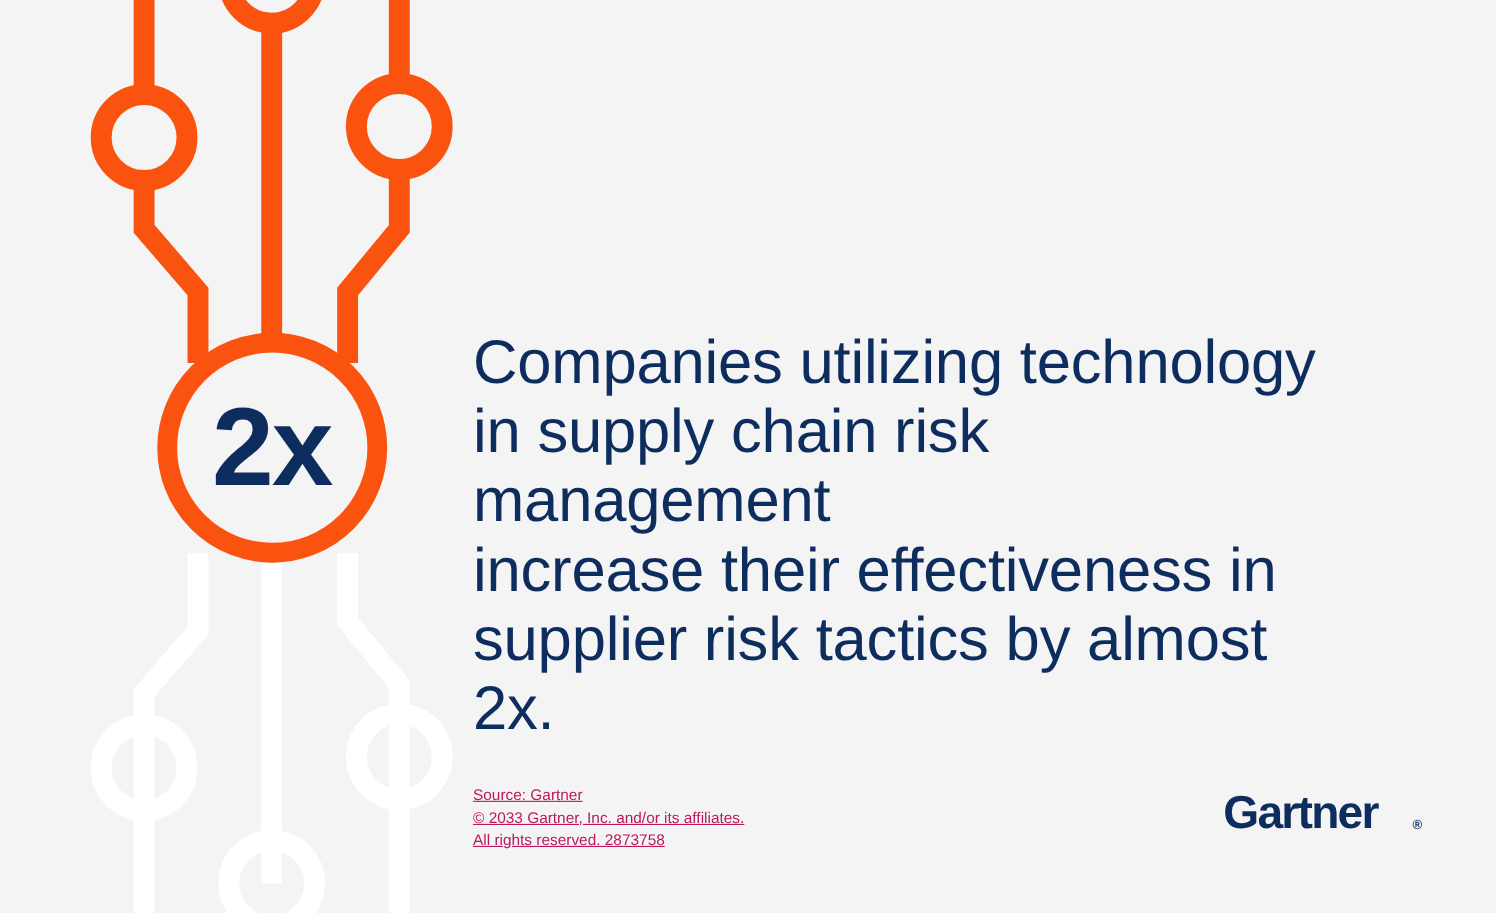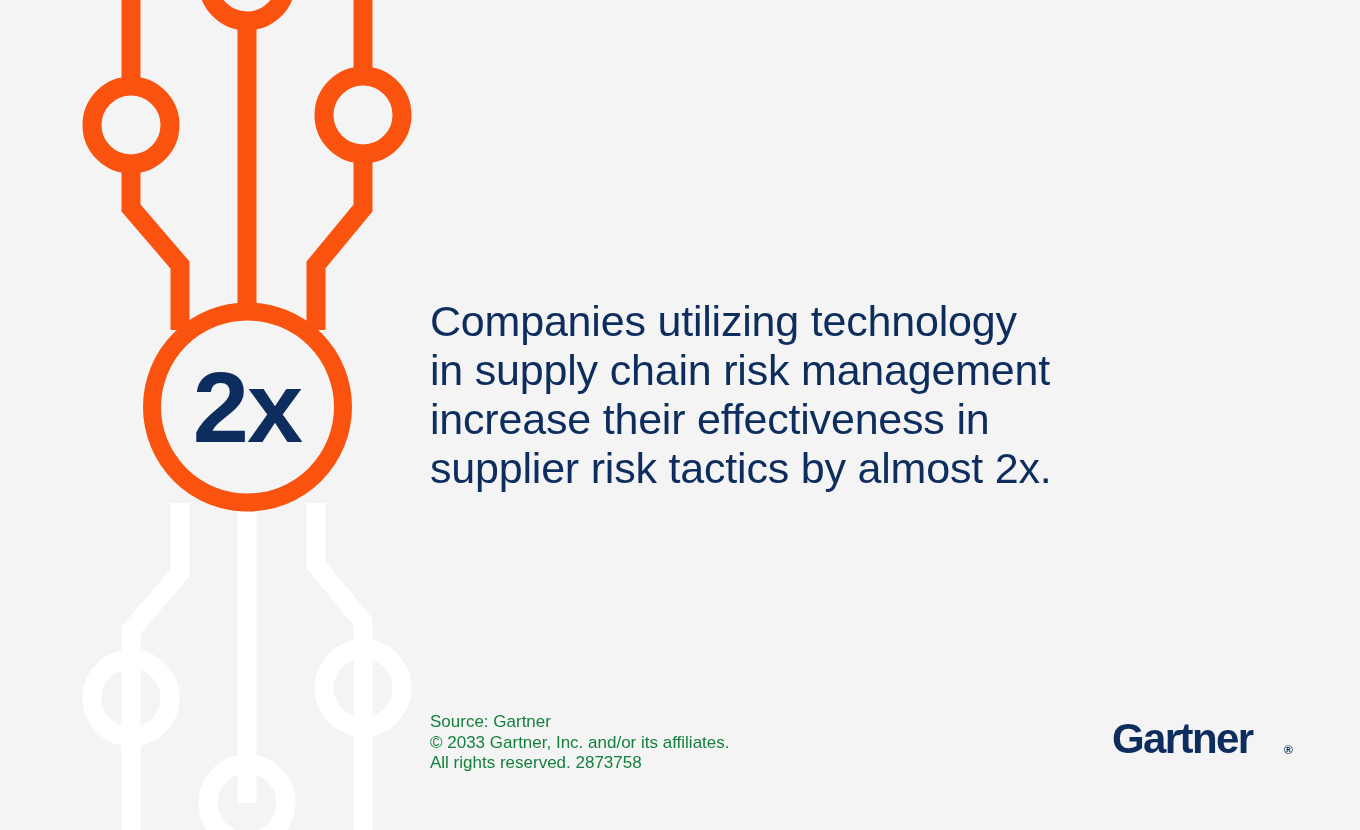--- a/index.html
+++ b/index.html
@@ -32,35 +32,36 @@
     height: 830px;
   }
 
   
   #headline {
     position: absolute;
     left: 430px;
     top: 297px;
     width: 790px;
     color: #0d2d5e;
-    font-size: 43px;
-    line-height: 49px;
+    font-size: 56px;
+    line-height: 63px;
     font-weight: 400;
     letter-spacing: -0.2px;
     white-space: pre-line;
   }
 
   
   #attribution {
     position: absolute;
     left: 430px;
     top: 712px;
-    color: #15803d;
-    font-size: 17px;
+    color: #be185d;
+    font-size: 14px;
     line-height: 20.5px;
+    text-decoration: underline;
   }
   #attribution div {
     white-space: nowrap;
   }
 
   
   #gartner-logo {
     position: absolute;
     left: 1112px;
     top: 718px;

